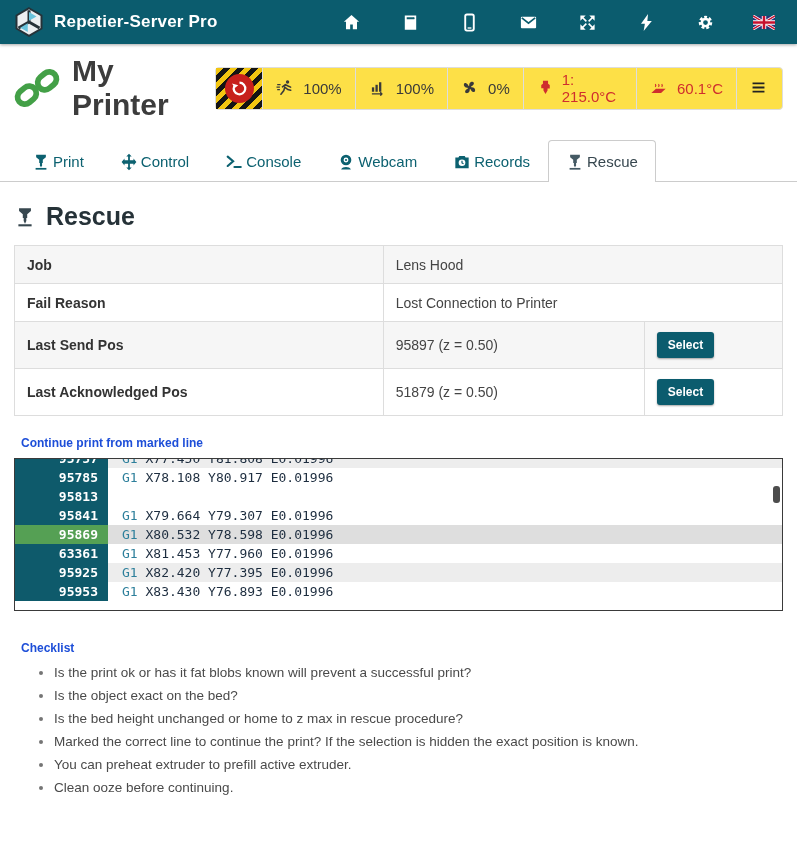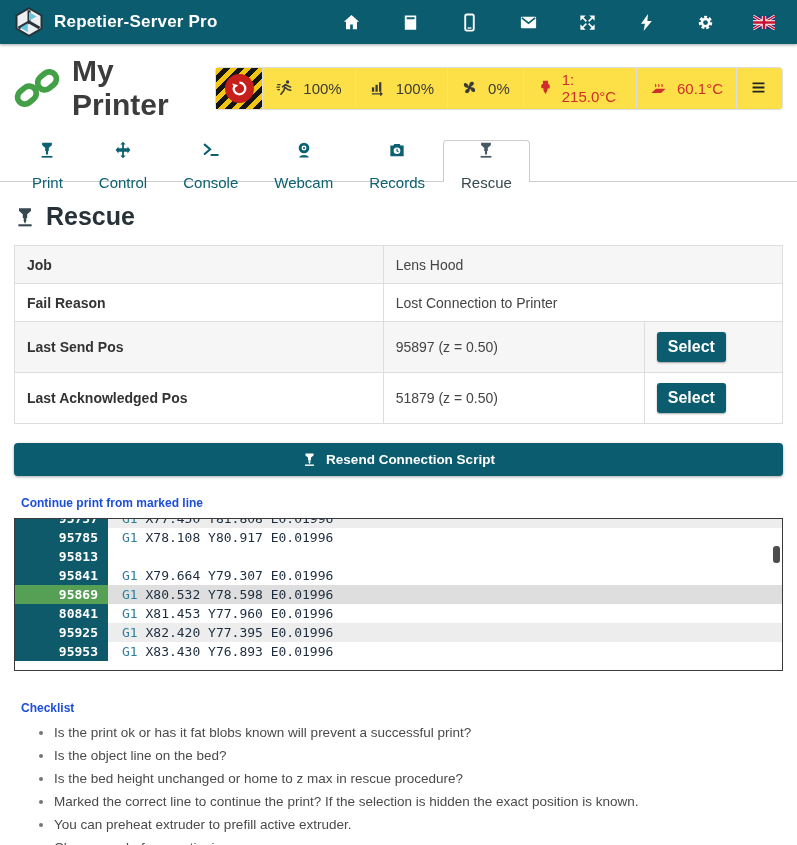--- a/index.html
+++ b/index.html
@@ -25,40 +25,40 @@
   .estop-circle { width:29px; height:29px; border-radius:50%; background:#c7201c; display:flex; align-items:center; justify-content:center; }
   .estop-circle svg { width:17px; height:17px; }
   .seg { display:flex; align-items:center; gap:8px; padding:0 13px; border-left:1px solid #ddd; font-size:15px; color:#3a3a3a; cursor:pointer; }
   .seg .icon { font-size:17px; width:19px; height:19px; display:flex; }
   .seg .icon svg { width:1em; height:1em; fill:currentColor; }
   .seg.temp { color:#cf2e2e; }
   .seg.menu { padding:0 13px; font-size:18px; color:#222; }
 
   
   .tabbar { display:flex; align-items:flex-end; padding:6px 14px 0; border-bottom:1px solid #ccc; margin-top:4px; }
-  .tab { display:inline-flex; align-items:center; gap:15px; padding:0 17px; height:42px; font-size:15px;
-         color:#0c6170; cursor:pointer; border:1px solid transparent; border-bottom:none; border-radius:4px 4px 0 0; margin-bottom:-1px;flex-direction:column; }
+  .tab { display:inline-flex; align-items:center; gap:3px; padding:0 17px; height:42px; font-size:15px;
+         color:#0c6170; cursor:pointer; border:1px solid transparent; border-bottom:none; border-radius:4px 4px 0 0; margin-bottom:-1px; }
   .tab .icon { width:18px; height:18px; display:flex; }
   .tab .icon svg { width:100%; height:100%; fill:currentColor; }
   .tab.active { background:#fff; border-color:#ccc; color:#37474f; }
   .tab.active .icon { color:#455a64; }
 
   
   .content { padding:0 14px; }
   .section-heading { display:flex; align-items:center; gap:10px; margin:20px 0 14px; font-size:25px; font-weight:bold; color:#263238; }
   .section-heading .icon { width:22px; height:22px; display:flex; color:#37474f; }
   .section-heading .icon svg { width:100%; height:100%; fill:currentColor; }
 
   table.info { width:100%; border-collapse:collapse; border:1px solid #ddd; font-size:14px; }
   table.info td { border:1px solid #ddd; padding:10px 12px; height:38px; color:#444; }
   table.info tr:nth-child(odd) td { background:#f6f6f6; }
   table.info td.lbl { width:48%; font-weight:bold; color:#333; }
   table.info td.btncell { width:18%; }
   .select-btn { background:#0b5c6e; color:#fff; border:none; border-radius:3px; padding:6px 11px;
-                font-size:16px; font-weight:bold; cursor:pointer; box-shadow:0 1px 2px rgba(0,0,0,.35); font-family:inherit; }
+                font-size:12px; font-weight:bold; cursor:pointer; box-shadow:0 1px 2px rgba(0,0,0,.35); font-family:inherit; }
 
   .big-btn { display:flex; align-items:center; justify-content:center; gap:9px; width:100%; height:33px;
              border:none; border-radius:4px; color:#fff; font-size:13.5px; font-weight:bold; cursor:pointer;
              box-shadow:0 1px 3px rgba(0,0,0,.35); font-family:inherit; }
   .big-btn .icon { width:15px; height:15px; display:flex; }
   .big-btn .icon svg { width:100%; height:100%; fill:#fff; }
   .teal { background:#0b5c6e; }
   .resend-wrap { margin-top:19px; }
 
   .sub-heading { font-size:12px; font-weight:bold; color:#1d4ed8; margin:20px 7px 8px; }
@@ -315,32 +315,20 @@
           <td class="btncell"><button class="select-btn">Select</button></td>
         </tr>
         <tr>
           <td class="lbl">Last Acknowledged Pos</td>
           <td>51879 (z = 0.50)</td>
           <td class="btncell"><button class="select-btn">Select</button></td>
         </tr>
       </tbody>
   </table>
 
-  <div class="resend-wrap">
-    <button class="big-btn teal">
-      <span class="icon">
-          <svg viewBox="0 0 20 20">
-            <path d="M4.6 2h10.8v2.6L12 7.4V11H8V7.4L4.6 4.6z"></path>
-            <path d="M8.8 11h2.4v2.6L10 16.2l-1.2-2.6z"></path>
-            <rect x="4" y="16.6" width="12" height="1.9"></rect>
-          </svg>
-        </span>
-      <span>Resend Connection Script</span>
-    </button>
-  </div>
 
   <div class="sub-heading">Continue print from marked line</div>
 
   <div class="gcode-box">
     <div class="gc-inner" id="gcode-rows">
         <div class="gc-row">
           <span class="gc-num">95757</span>
           <span class="gc-code"><span class="gc-g">G1</span> X77.450 Y81.808 E0.01996</span>
         </div>
         <div class="gc-row">
@@ -352,38 +340,38 @@
         </div>
         <div class="gc-row">
           <span class="gc-num">95841</span>
           <span class="gc-code"><span class="gc-g">G1</span> X79.664 Y79.307 E0.01996</span>
         </div>
         <div class="gc-row sel">
           <span class="gc-num">95869</span>
           <span class="gc-code"><span class="gc-g">G1</span> X80.532 Y78.598 E0.01996</span>
         </div>
         <div class="gc-row">
-          <span class="gc-num">80841</span>
+          <span class="gc-num">63361</span>
           <span class="gc-code"><span class="gc-g">G1</span> X81.453 Y77.960 E0.01996</span>
         </div>
         <div class="gc-row">
           <span class="gc-num">95925</span>
           <span class="gc-code"><span class="gc-g">G1</span> X82.420 Y77.395 E0.01996</span>
         </div>
         <div class="gc-row">
           <span class="gc-num">95953</span>
           <span class="gc-code"><span class="gc-g">G1</span> X83.430 Y76.893 E0.01996</span>
         </div>
       </div>
     <div class="gc-scroll"></div>
   </div>
 
   <div class="sub-heading" style="margin-top:30px">Checklist</div>
   <ul class="checklist" id="checklist">
       <li>Is the print ok or has it fat blobs known will prevent a successful print?</li>
-      <li>Is the object line on the bed?</li>
+      <li>Is the object exact on the bed?</li>
       <li>Is the bed height unchanged or home to z max in rescue procedure?</li>
       <li>Marked the correct line to continue the print? If the selection is hidden the exact position is known.</li>
       <li>You can preheat extruder to prefill active extruder.</li>
       <li>Clean ooze before continuing.</li>
     </ul>
 
 </div>
 
 </body></html>

